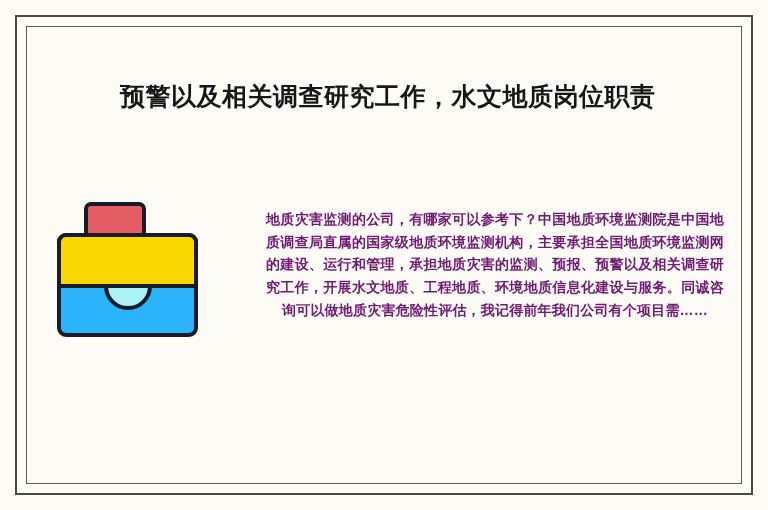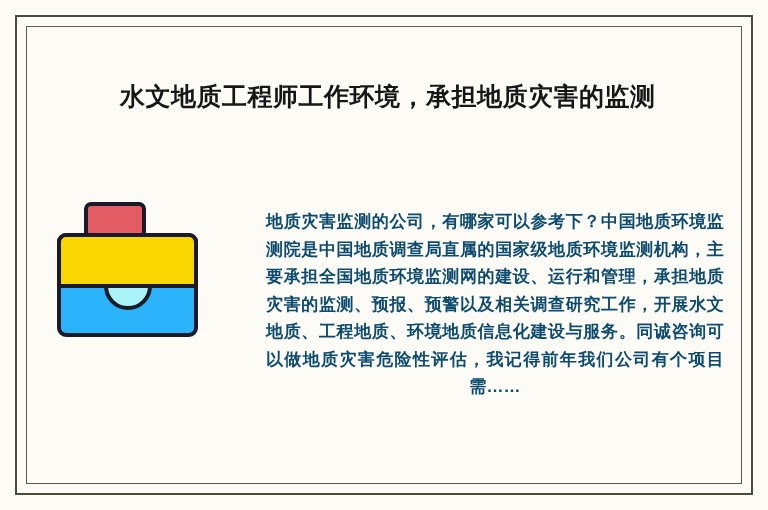--- a/index.html
+++ b/index.html
@@ -71,38 +71,38 @@
     width: 145px;
     height: 145px;
   }
 
   
   .body-text {
     position: absolute;
     left: 266px;
     top: 208px;
     width: 458px;
-    font-size: 17px;
+    font-size: 14px;
     font-weight: bold;
-    color: #0c4a6e;
+    color: #701a75;
     line-height: 1.62;
     text-align: justify;
     text-align-last: center;
     letter-spacing: 0.2px;
   }
 </style>
 </head>
 <body>
 
 <div id="page">
 
   <div class="frame-outer"></div>
   <div class="frame-inner"></div>
 
-  <div class="title">水文地质工程师工作环境，承担地质灾害的监测</div>
+  <div class="title">预警以及相关调查研究工作，水文地质岗位职责</div>
 
   <div class="illustration">
     <svg viewBox="0 0 145 145" xmlns="http://www.w3.org/2000/svg">
 
       <rect x="31" y="8" width="58" height="33" rx="5" ry="5" fill="#e35b63" stroke="#1b1b28" stroke-width="4"></rect>
 
       <rect x="4" y="39" width="137" height="100" rx="7" ry="7" fill="#2bb3fb" stroke="#1b1b28" stroke-width="4"></rect>
 
       <path d="M4 46 a7 7 0 0 1 7 -7 h123 a7 7 0 0 1 7 7 v44 h-137 z" fill="#fbd700" stroke="#1b1b28" stroke-width="4"></path>
 

